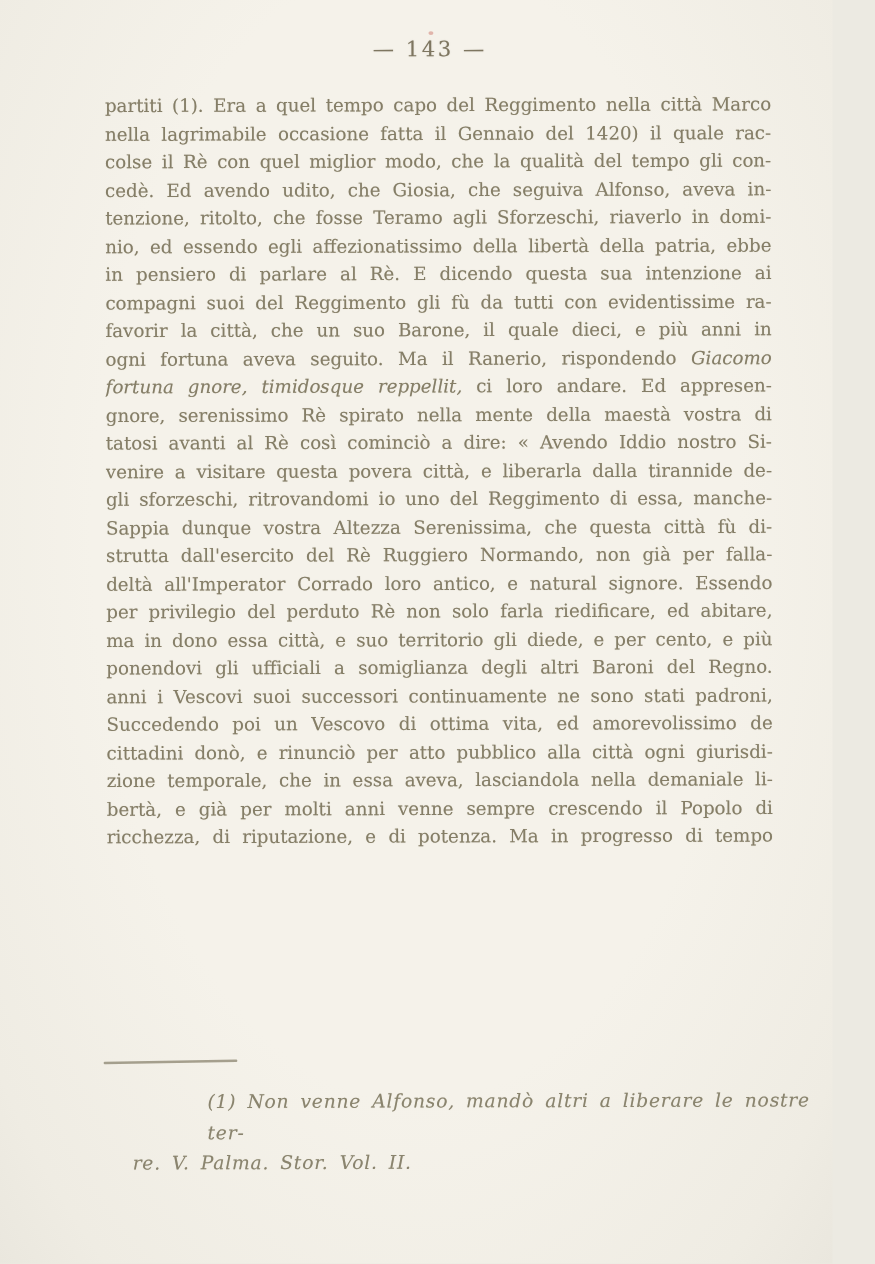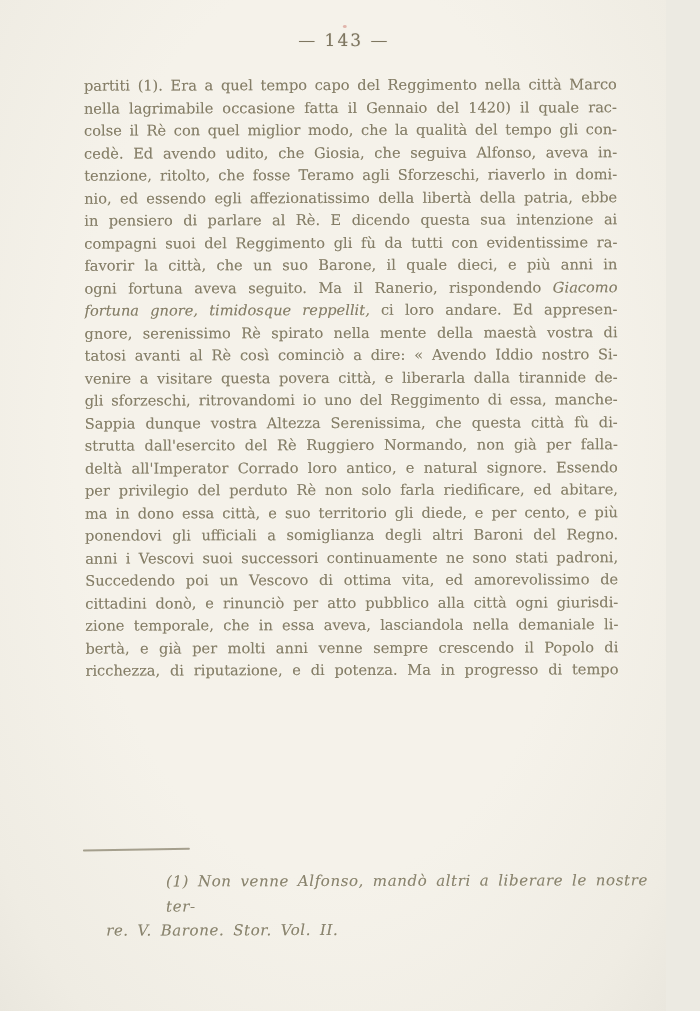--- a/index.html
+++ b/index.html
@@ -135,17 +135,17 @@
         <div class="line"><span>cittadini donò, e rinunciò per atto pubblico alla città ogni giurisdi-</span></div>
         <div class="line"><span>zione temporale, che in essa aveva, lasciandola nella demaniale li-</span></div>
         <div class="line"><span>bertà, e già per molti anni venne sempre crescendo il Popolo di</span></div>
         <div class="line"><span>ricchezza, di riputazione, e di potenza. Ma in progresso di tempo</span></div>
       </div>
 
     <div class="fnrule"></div>
 
     <div class="footnote">
       <div class="fnline fnline1">(1) Non venne Alfonso, mandò altri a liberare le nostre ter-</div>
-      <div class="fnline fnline2">re. V. Barone. Stor. Vol. II.</div>
+      <div class="fnline fnline2">re. V. Palma. Stor. Vol. II.</div>
     </div>
 
   </div>
 </div>
 
 </body></html>

